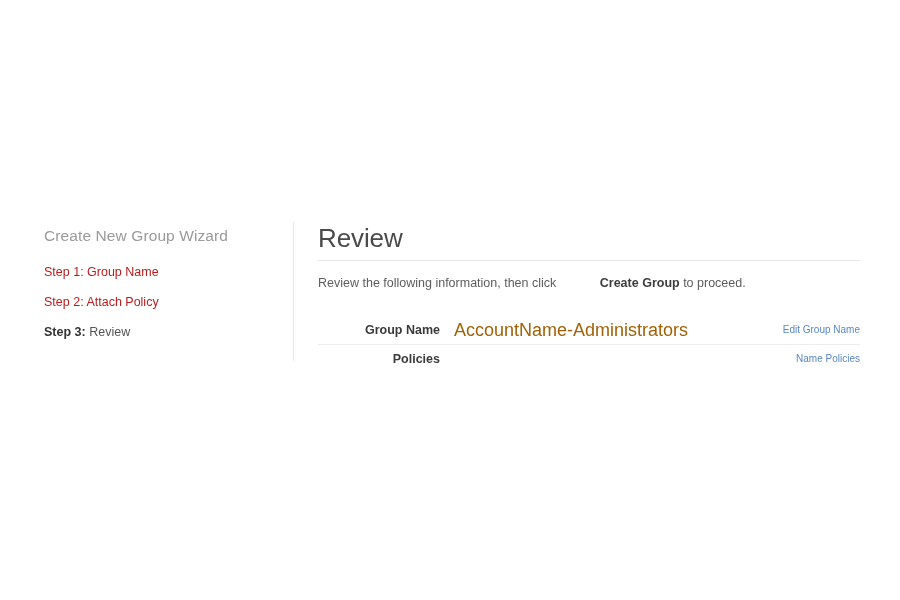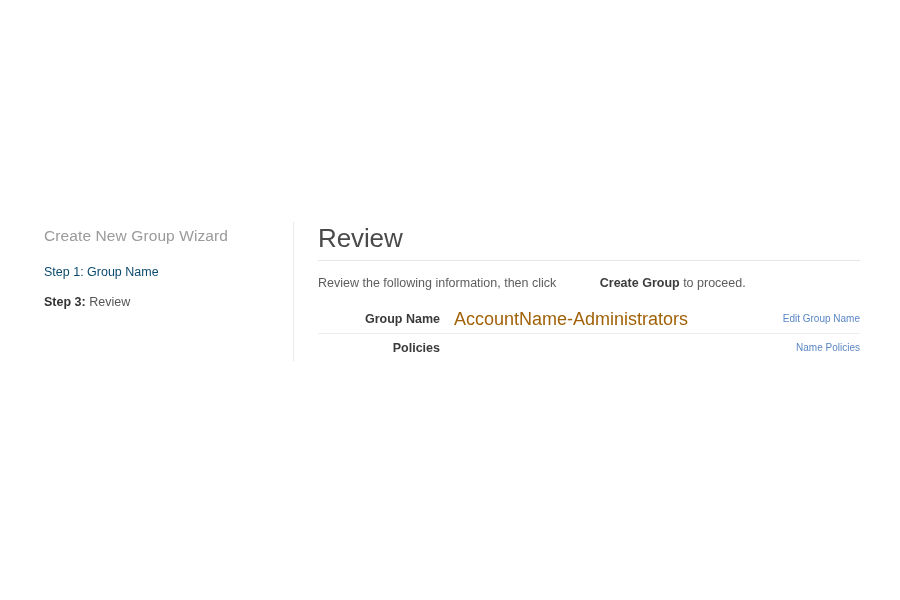--- a/index.html
+++ b/index.html
@@ -43,21 +43,21 @@
     margin: 0;
     padding: 0;
   }
   .wizard-steps li {
     margin: 0 0 14px 0;
     font-size: 12.5px;
     line-height: 16px;
     white-space: nowrap;
   }
   .step-link {
-    color: #0c4a6e;
+    color: #b91c1c;
     text-decoration: none;
     cursor: pointer;
     margin-top: 36px;
   }
   .step-current {
     color: #444444;
   }
   .step-current .step-num {
     font-weight: bold;
     color: #333333;
@@ -104,21 +104,21 @@
     margin: 14px 0 0 0;
   }
   .panel-intro b {
     font-weight: bold;
     color: #3c3c3c;
     margin-left: 40px;
   }
 
   
   .review-table {
-    margin-top: 14px;
+    margin-top: 25px;
   }
   .review-row {
     display: flex;
     align-items: center;
     height: 28px;
   }
   .review-row.with-rule {
     border-bottom: 1px solid #ededed;
   }
   .row-label {
@@ -157,20 +157,23 @@
 
 <div class="page">
 
   <div class="wizard-sidebar">
     <div class="wizard-title">Create New Group Wizard</div>
 
     <ul class="wizard-steps">
       <li>
         <a class="step-link">Step 1: Group Name</a>
       </li>
+      <li>
+        <a class="step-link">Step 2: Attach Policy</a>
+      </li>
       <li class="step-current">
         <span class="step-num">Step 3:</span>
         <span class="step-name">Review</span>
       </li>
     </ul>
   </div>
 
   <div class="v-divider"></div>
 
   <div class="main-panel">

